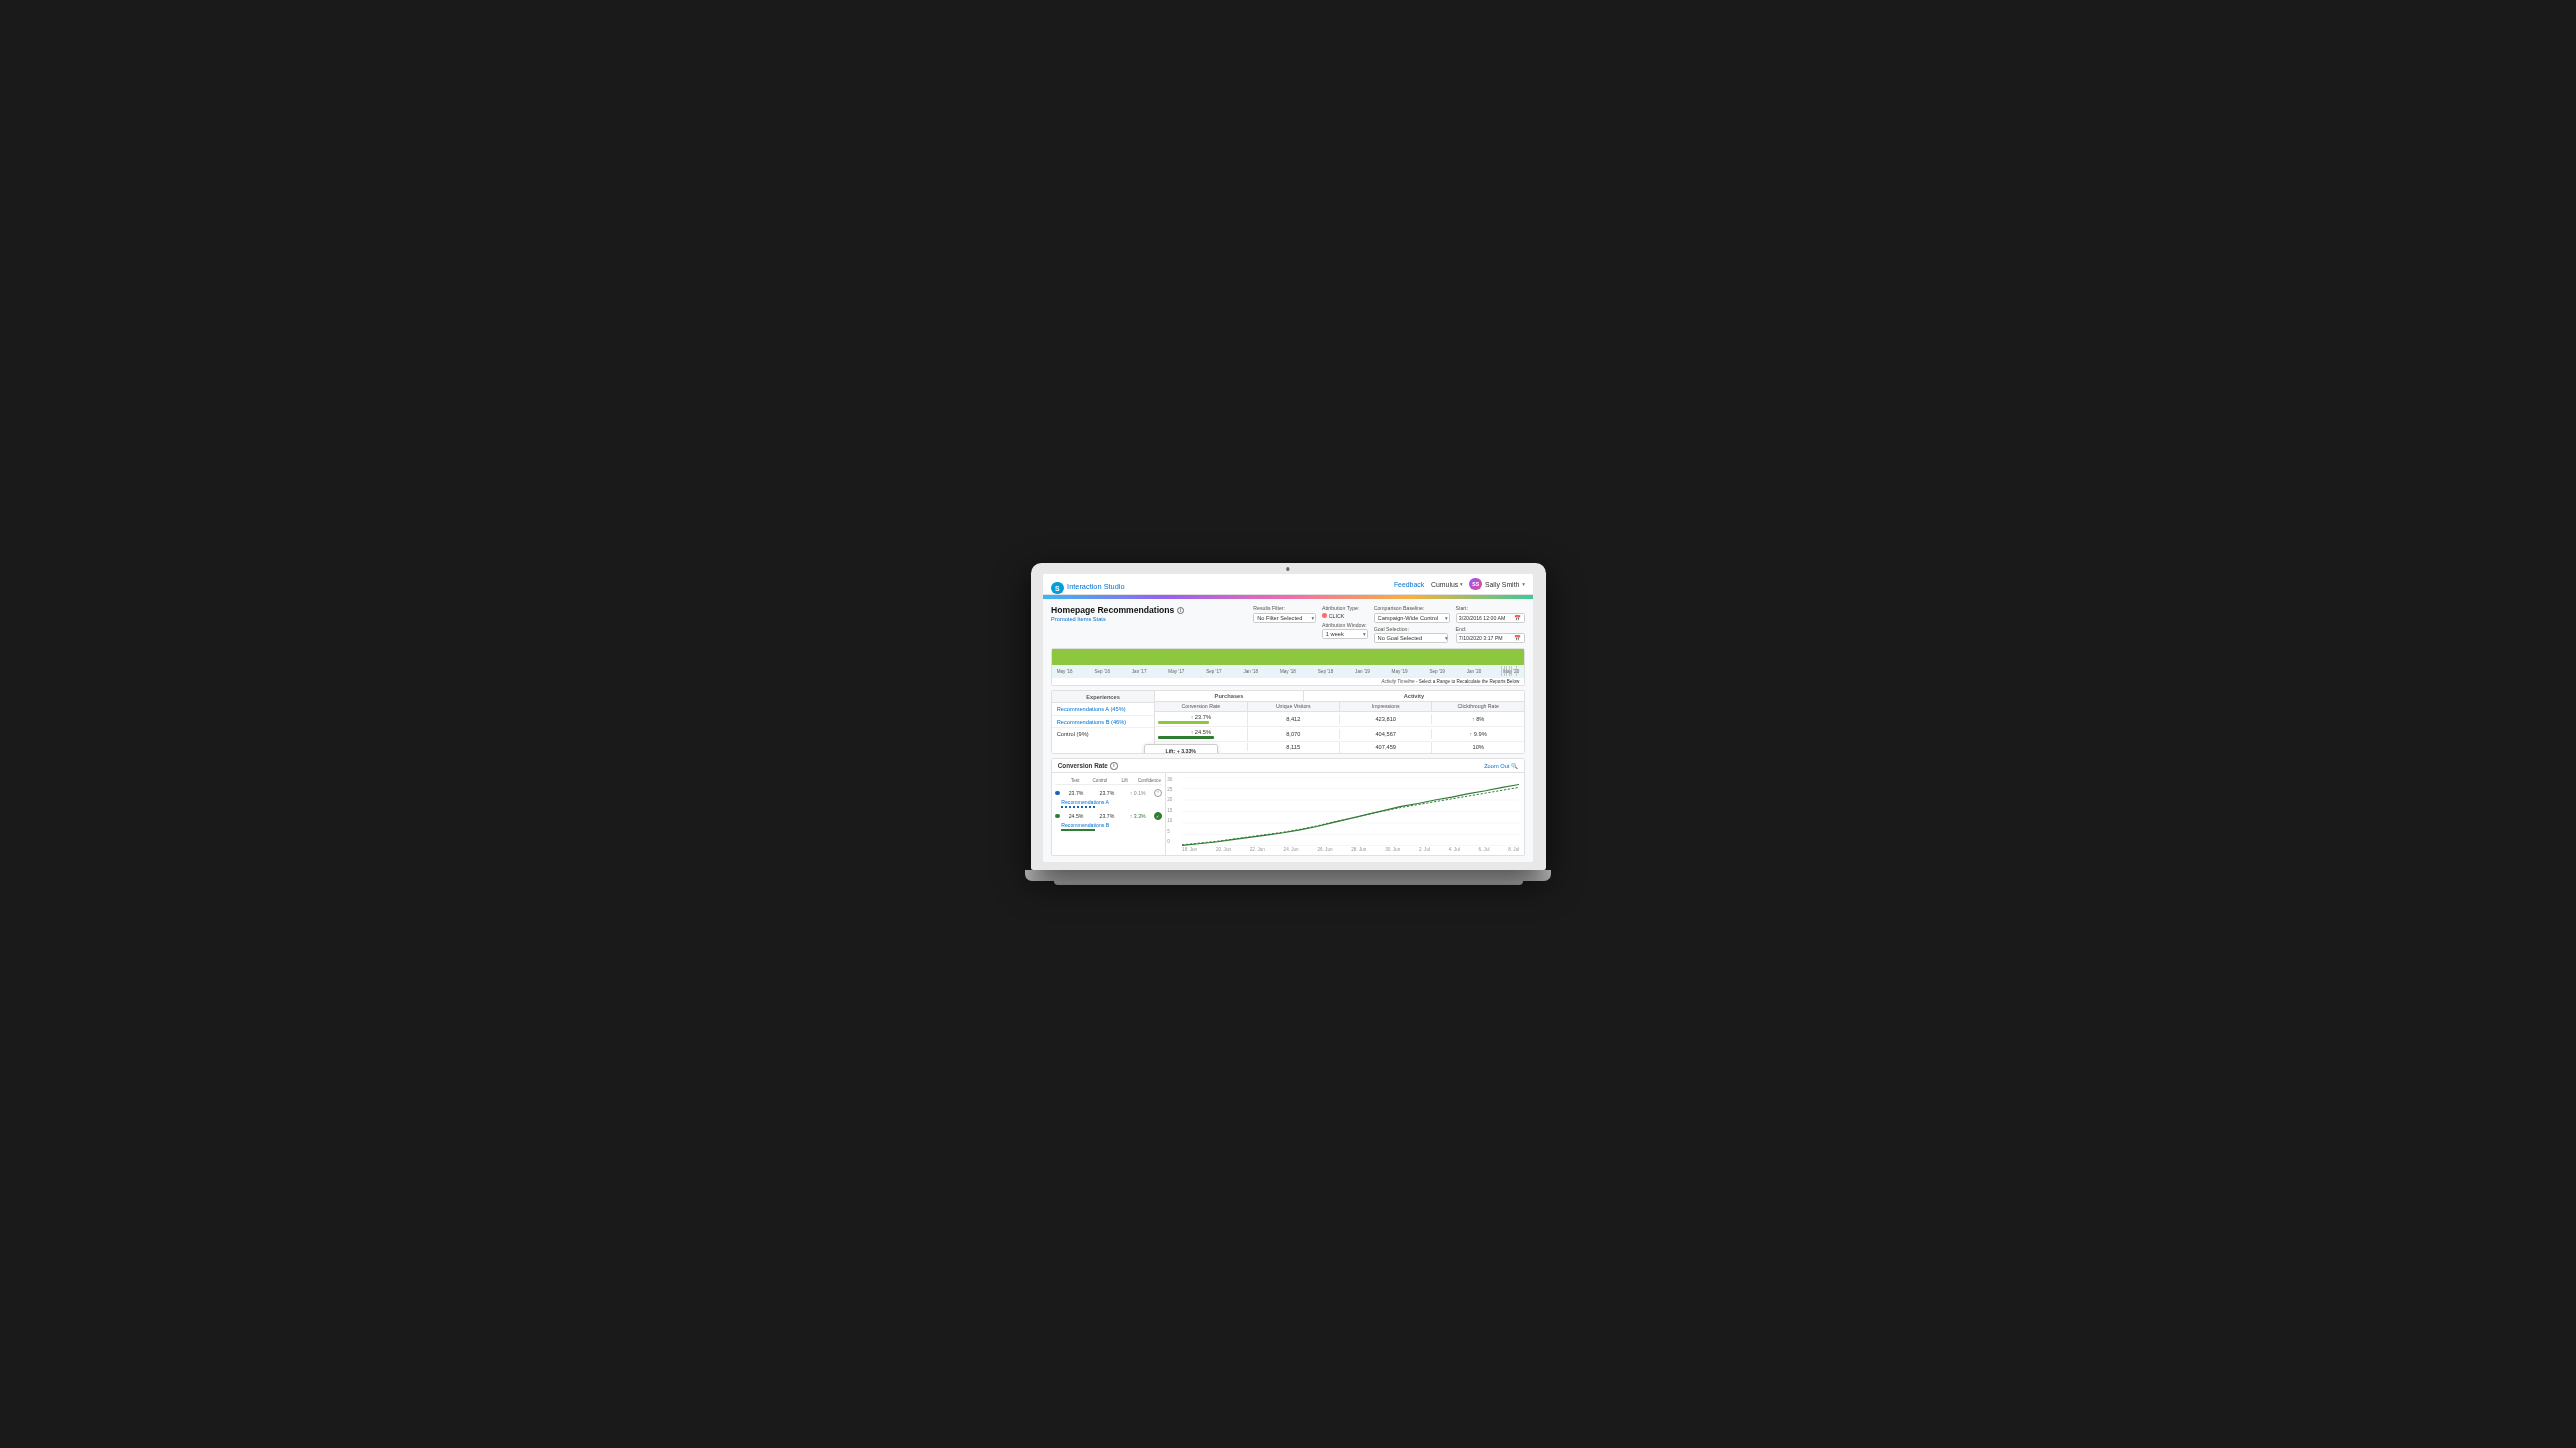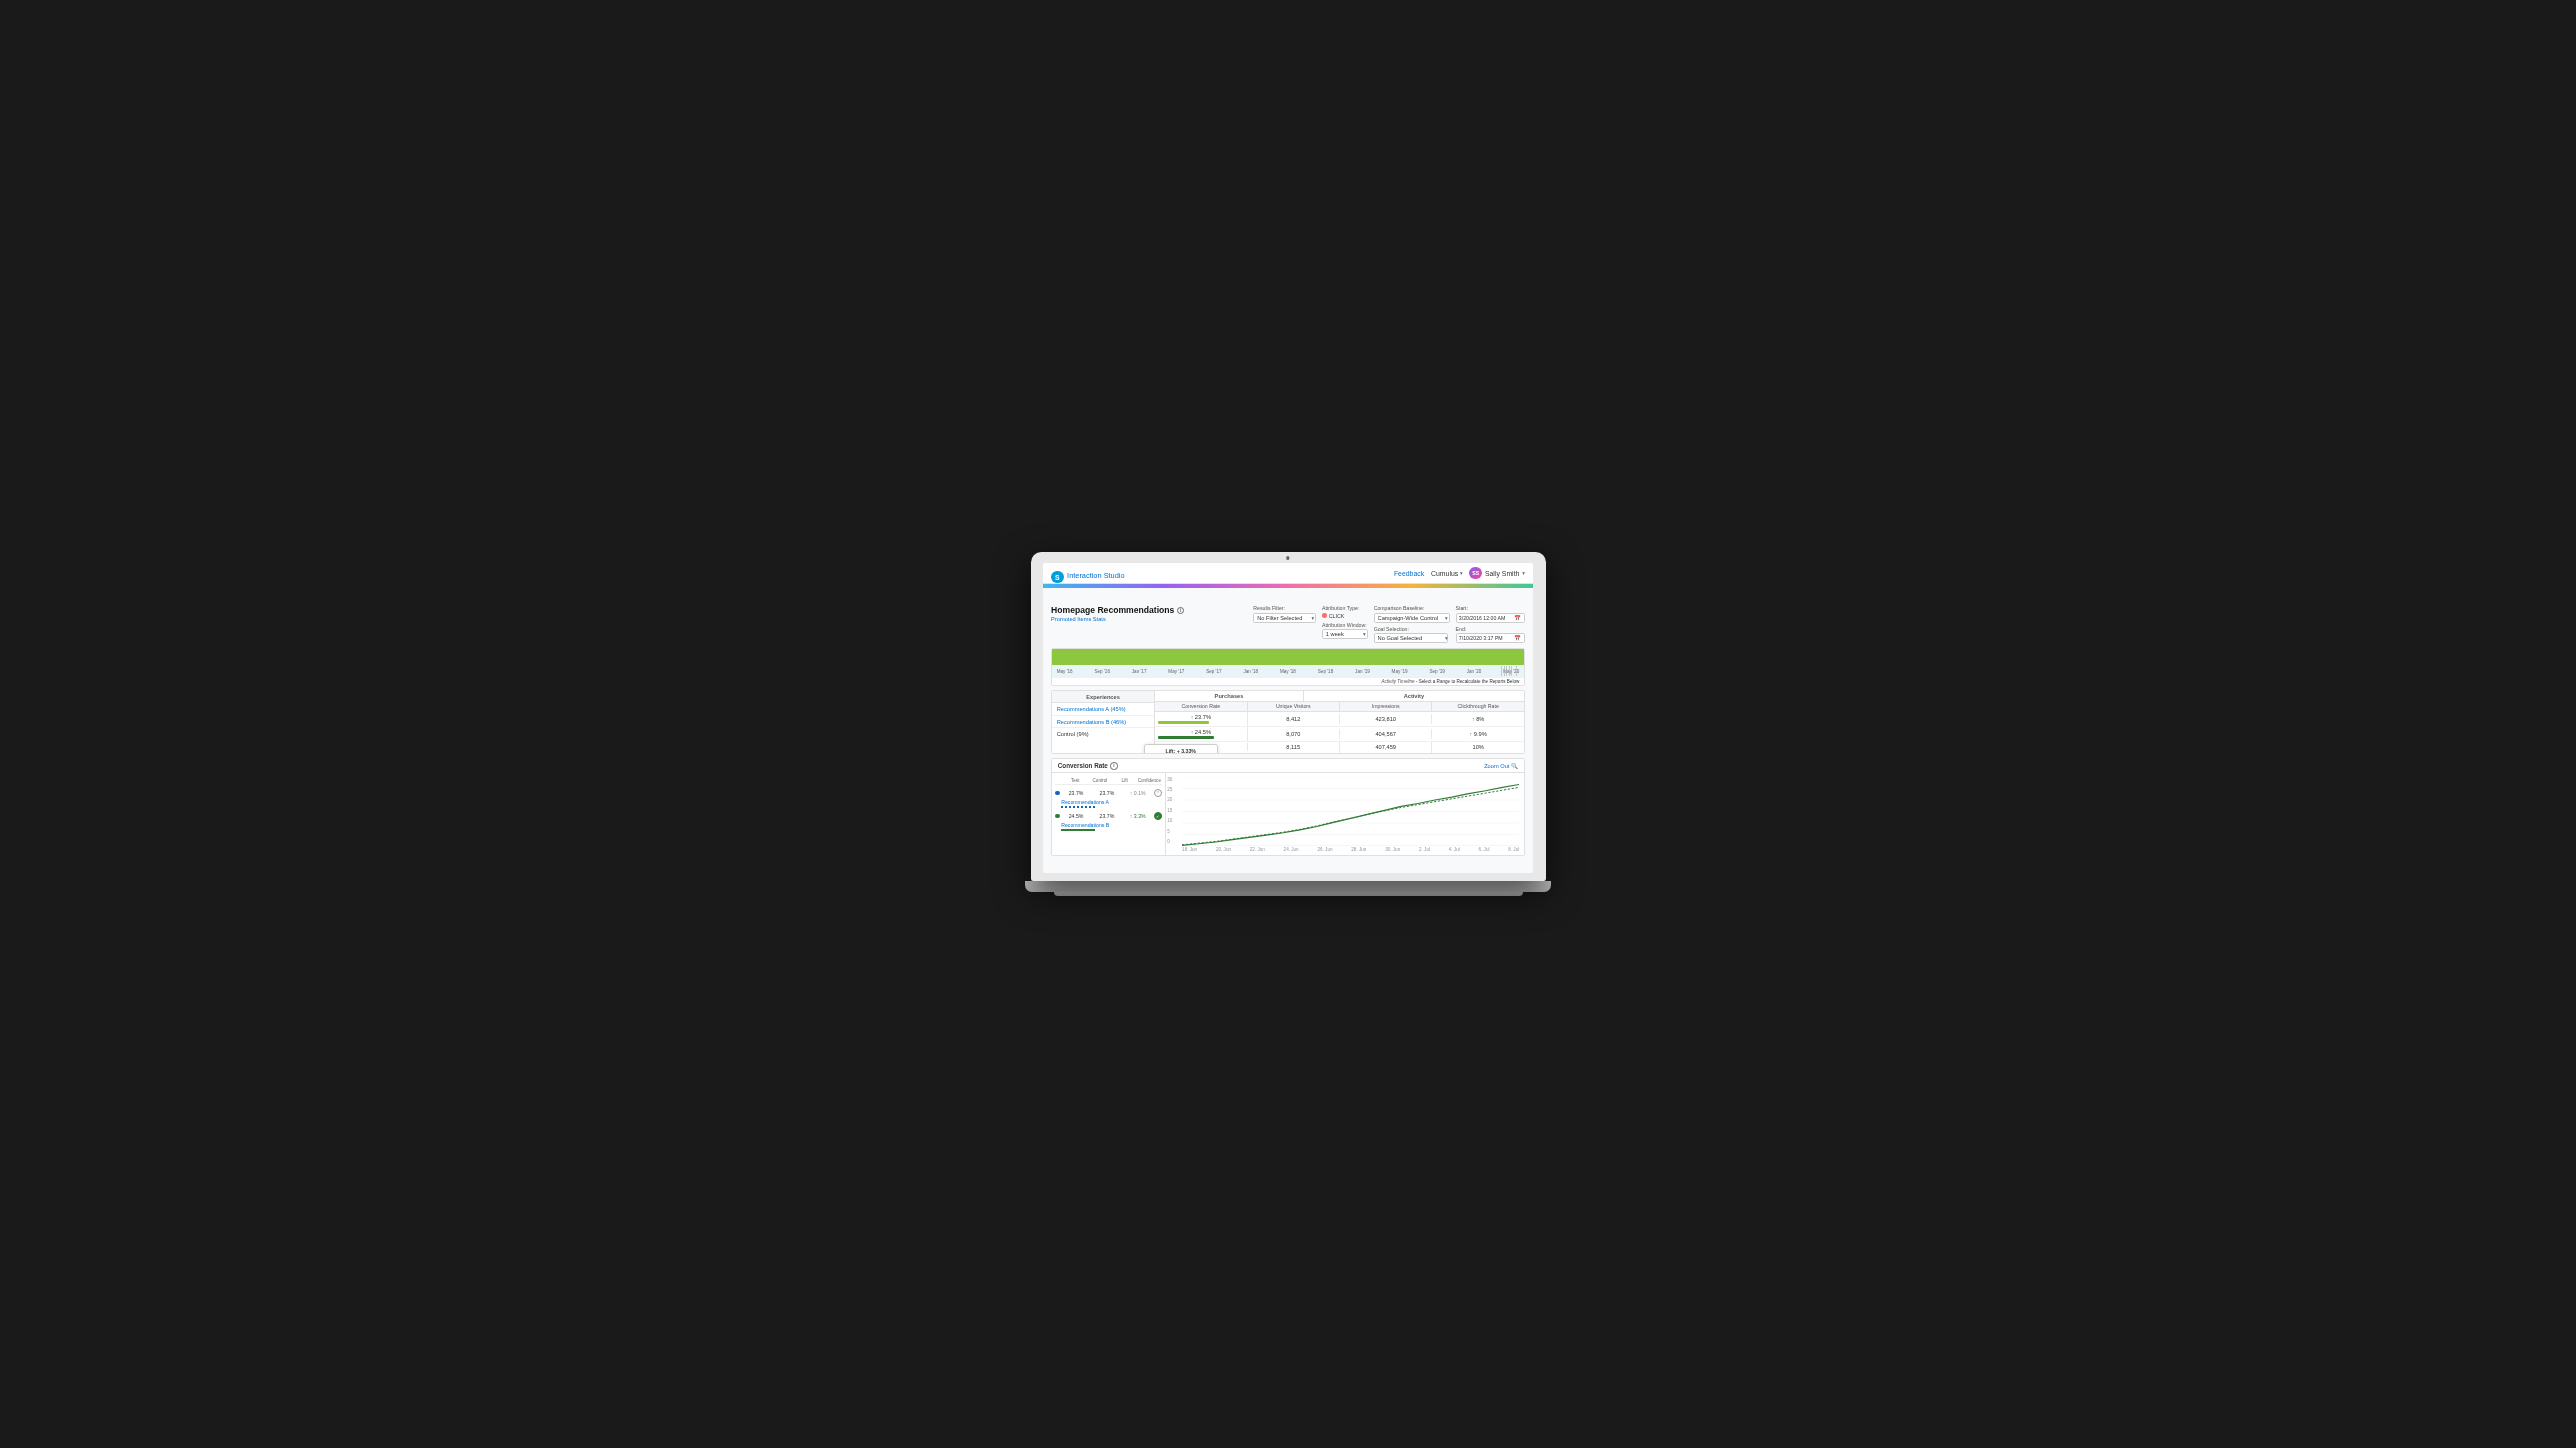--- a/index.html
+++ b/index.html
@@ -127,21 +127,21 @@
 
     
     .deco-bar {
       height: 4.6px;
       background: linear-gradient(to right, #0ea5e9, #7c3aed, #ec4899, #f59e0b, #10b981);
       opacity: 0.8;
     }
 
     
     .main-content {
-      padding: 17px 8px;
+      padding: 6px 8px;
       background: #f8f9fa;
     }
 
     
     .page-header {
       display: flex;
       align-items: flex-start;
       justify-content: space-between;
       margin-bottom: 4.6px;
     }

